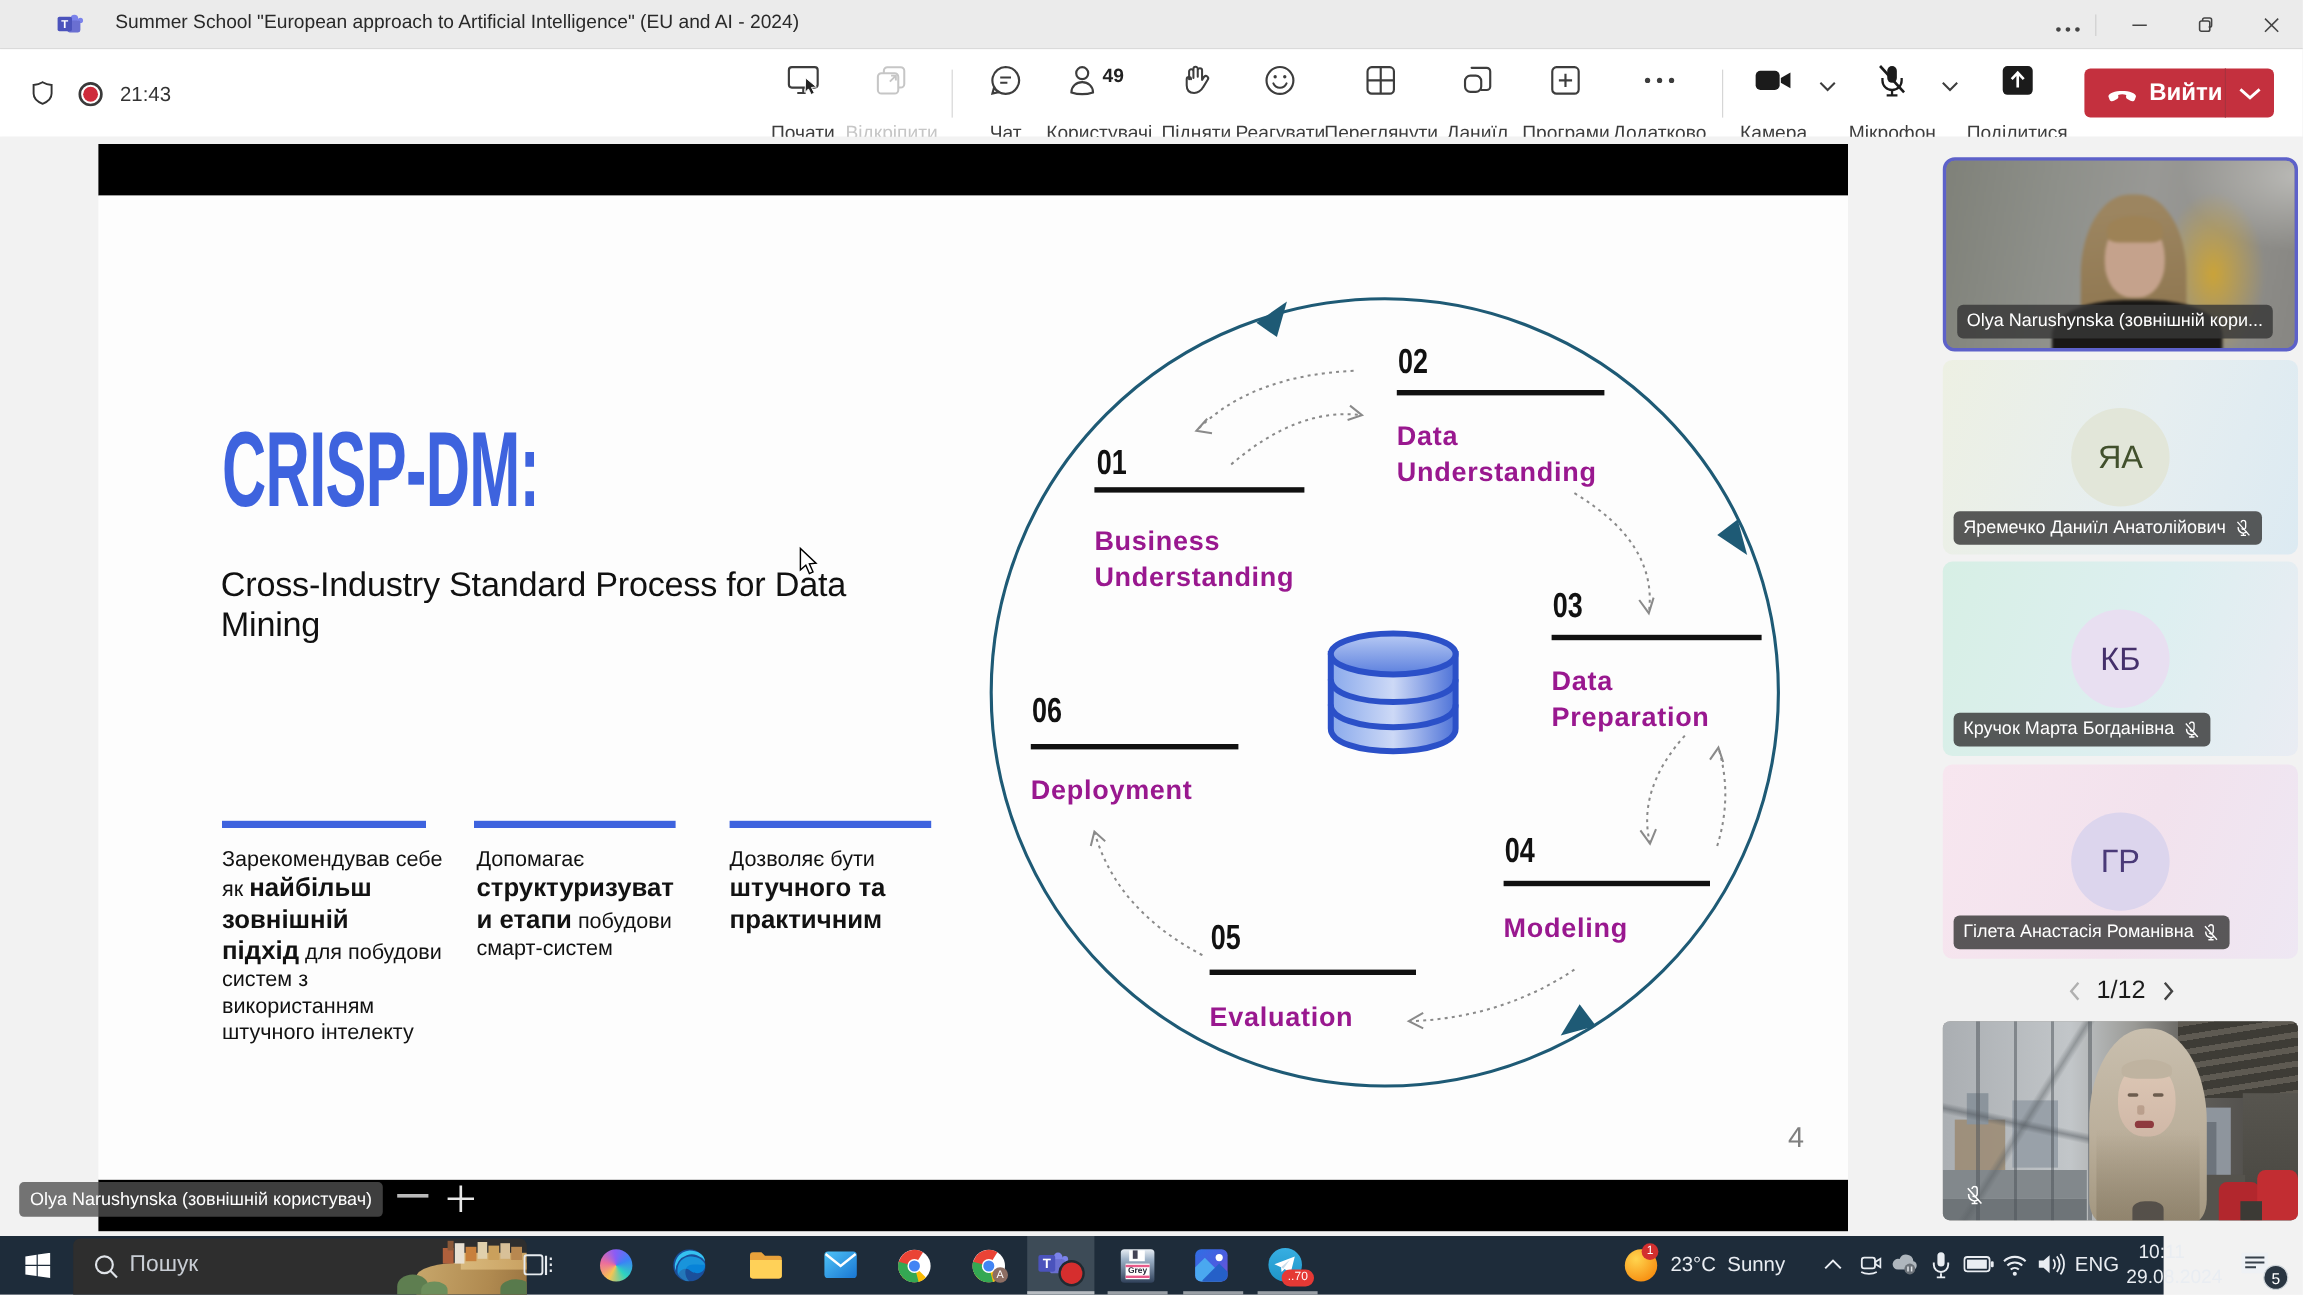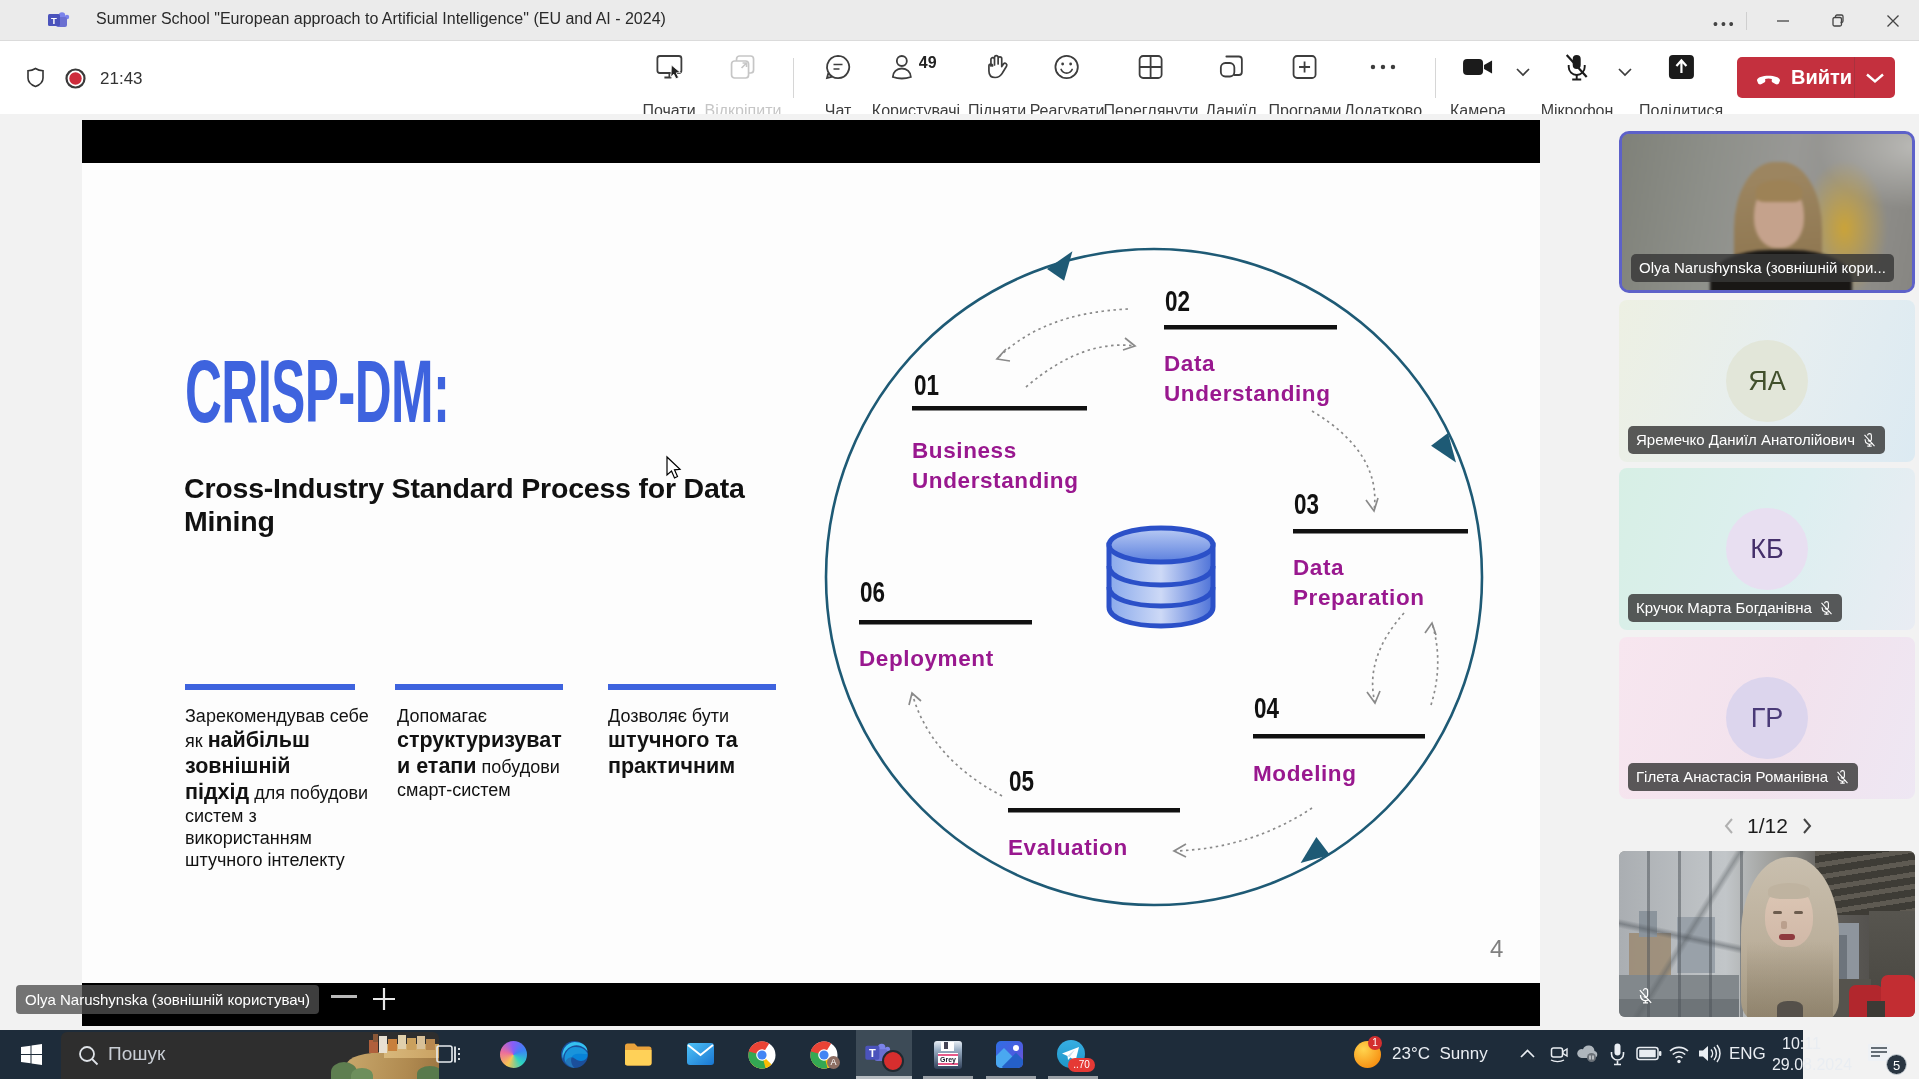--- a/index.html
+++ b/index.html
@@ -20,21 +20,21 @@
 .vsep { position:absolute; top:17px; width:1px; height:40px; background:#d6d6d6; }
 
 
 #stage { position:absolute; left:0; top:114px; width:1919px; height:916px; background:#f2f2f2; }
 #slide-top { position:absolute; left:82px; top:120px; width:1458px; height:43px; background:#000; }
 #slide { position:absolute; left:82px; top:163px; width:1458px; height:820px; background:#fdfdfd; overflow:hidden; }
 #slide-bottom { position:absolute; left:82px; top:983px; width:1458px; height:43px; background:#000; }
 
 
 #crisp { position:absolute; left:103px; top:177px; font-size:89px; font-weight:bold; color:#3e63de; transform:scale(0.574,1.0); transform-origin:0 0; white-space:nowrap; letter-spacing:-1px; }
-#subtitle { position:absolute; left:102px; top:309px; font-size:28.5px; font-weight:bold; color:#111; line-height:33px; letter-spacing:-0.2px; }
+#subtitle { position:absolute; left:102px; top:309px; font-size:28.5px; font-weight:normal; color:#111; line-height:33px; letter-spacing:-0.2px; }
 #para { position:absolute; left:102px; top:411px; white-space:nowrap; font-size:17.2px; color:#9da0a4; line-height:19.8px; letter-spacing:0.2px; }
 .bluebar { position:absolute; top:521px; height:6px; background:#3e63de; }
 .col { position:absolute; top:542px; white-space:nowrap; font-size:18px; color:#121212; line-height:22px; }
 .col b { font-size:21.5px; line-height:26px; }
 
 
 .tile { position:absolute; left:1619px; width:296px; border-radius:8px; overflow:hidden; }
 .ntag { position:absolute; left:9px; bottom:8px; height:28px; background:rgba(55,55,55,0.82); border-radius:5px; color:#fff; font-size:15px; line-height:28px; padding:0 8px; white-space:nowrap; display:flex; align-items:center; gap:7px; }
 .avatar { position:absolute; left:50%; top:50%; transform:translate(-50%,-50%); width:82px; height:82px; border-radius:50%; display:flex; align-items:center; justify-content:center; font-size:27px;text-align:center; }
 

